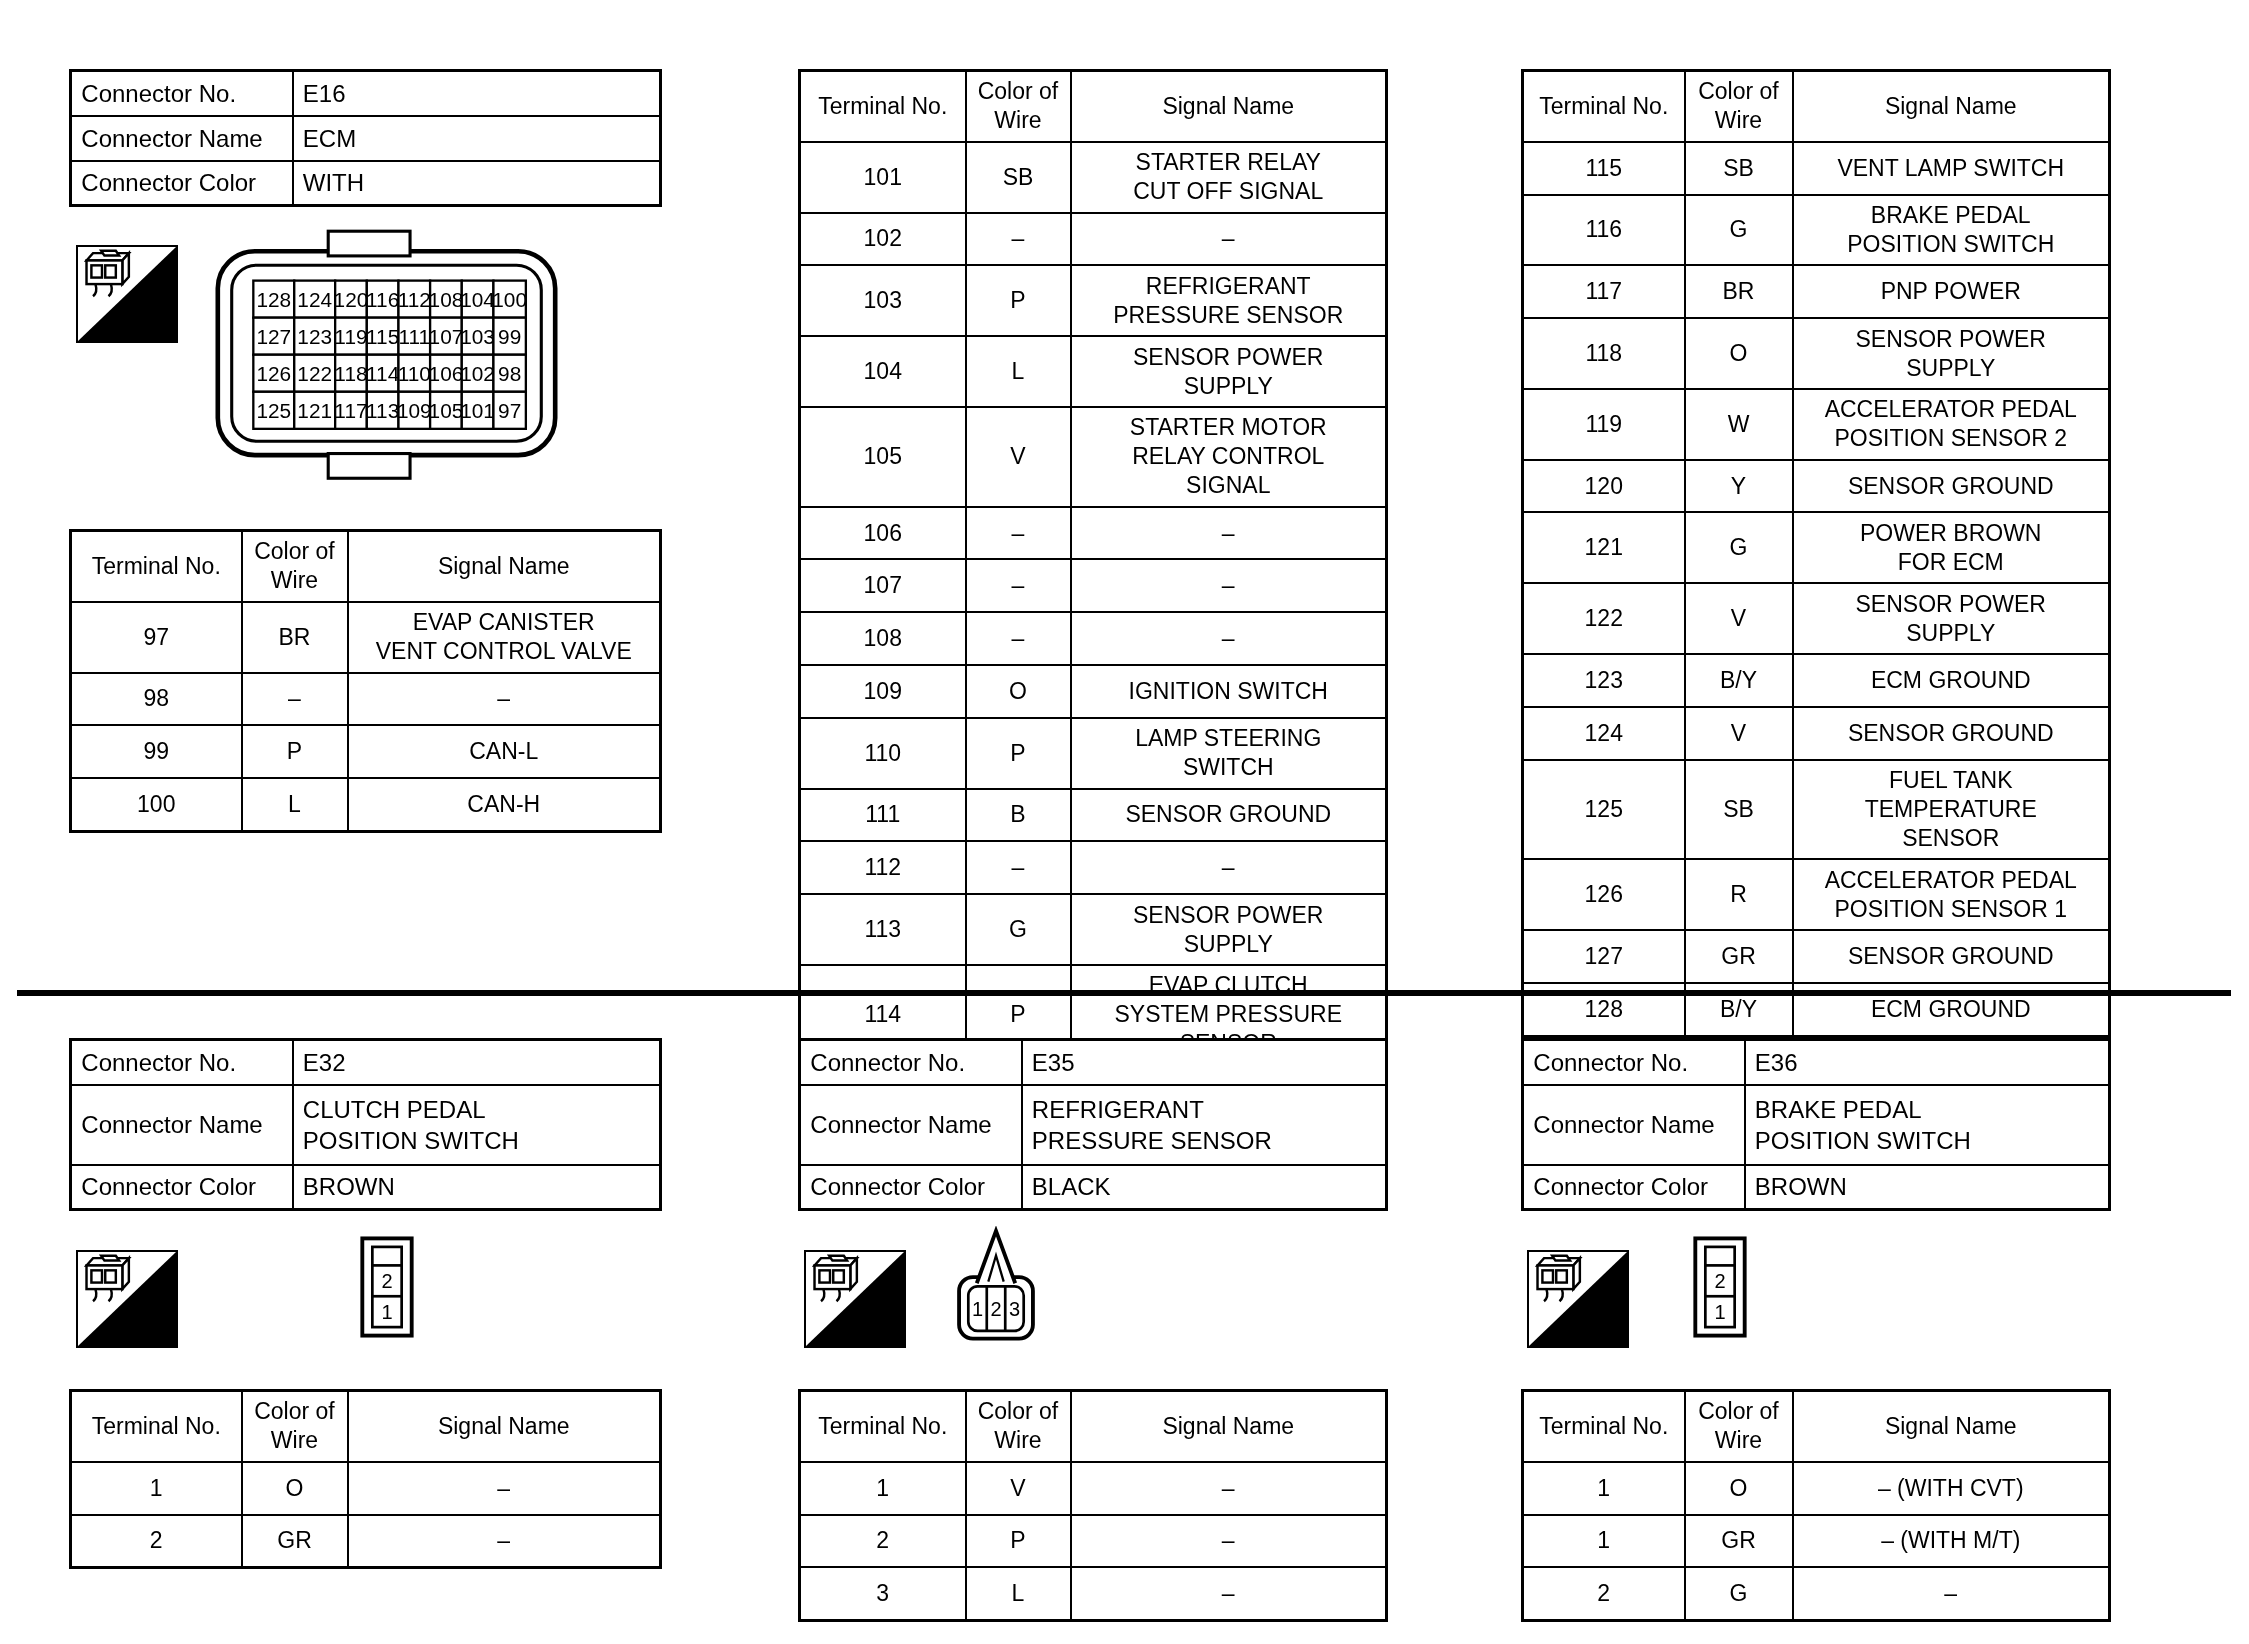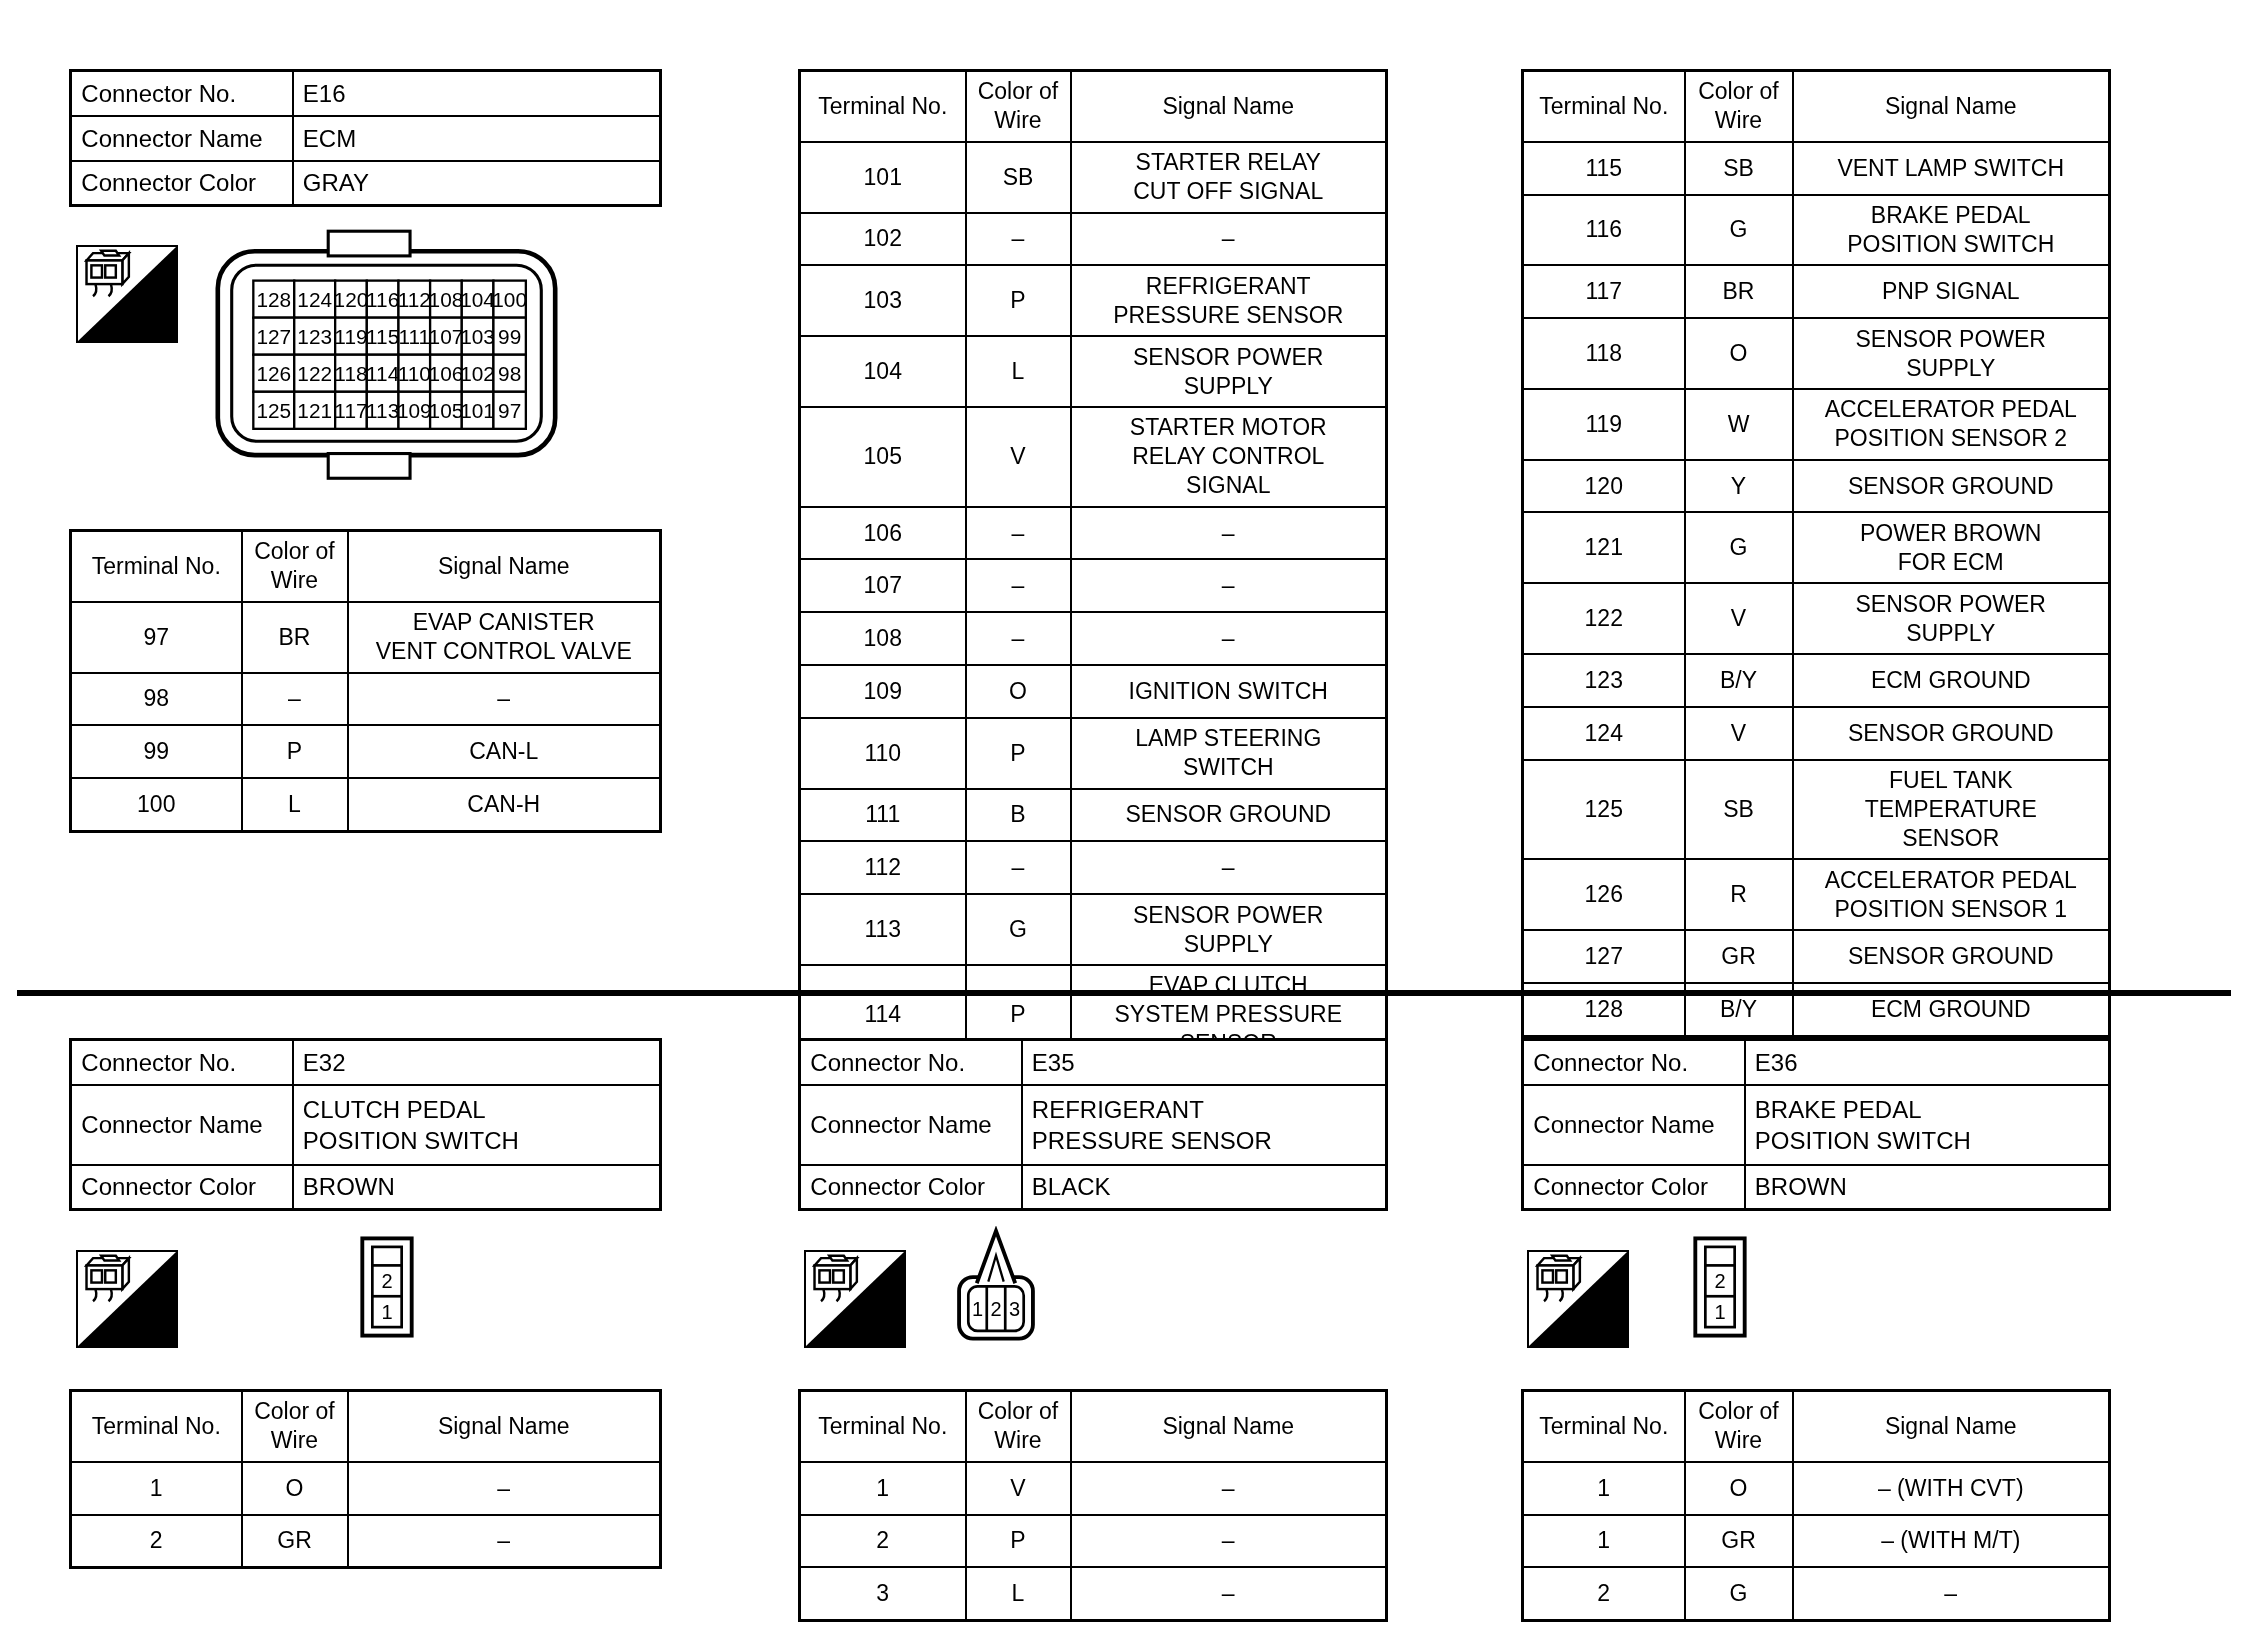--- a/index.html
+++ b/index.html
@@ -53,21 +53,21 @@
           <tr>
         <td>Connector No.</td>
         <td>E16</td>
       </tr>
       <tr>
         <td>Connector Name</td>
         <td>ECM</td>
       </tr>
       <tr>
         <td>Connector Color</td>
-        <td>GRAY</td>
+        <td>WITH</td>
       </tr>
     </tbody>
       </table>
   </div>
 
   <div class="hs abs" style="left:76px;top:245px;">
     <div class="hs-tri"></div>
     <svg class="hs-glyph" width="57" height="49" viewBox="0 0 70 60">
       <g fill="#fff" stroke="#000" stroke-width="3">
         <polygon points="8,14 16,5 60,5 52,14"></polygon>
@@ -321,21 +321,21 @@
           </tr>
           <tr>
             <td>116</td>
             <td>G</td>
             <td>BRAKE PEDAL
 POSITION SWITCH</td>
           </tr>
           <tr>
             <td>117</td>
             <td>BR</td>
-            <td>PNP SIGNAL</td>
+            <td>PNP POWER</td>
           </tr>
           <tr>
             <td>118</td>
             <td>O</td>
             <td>SENSOR POWER
 SUPPLY</td>
           </tr>
           <tr>
             <td>119</td>
             <td>W</td>

